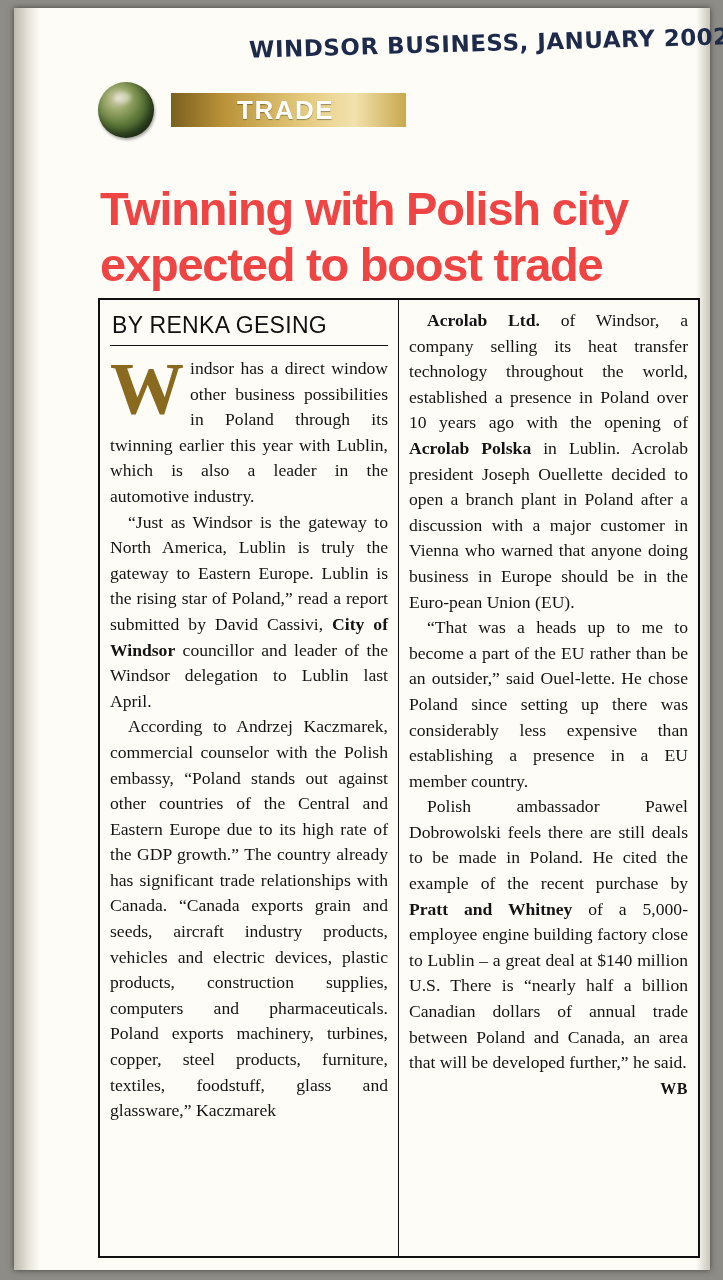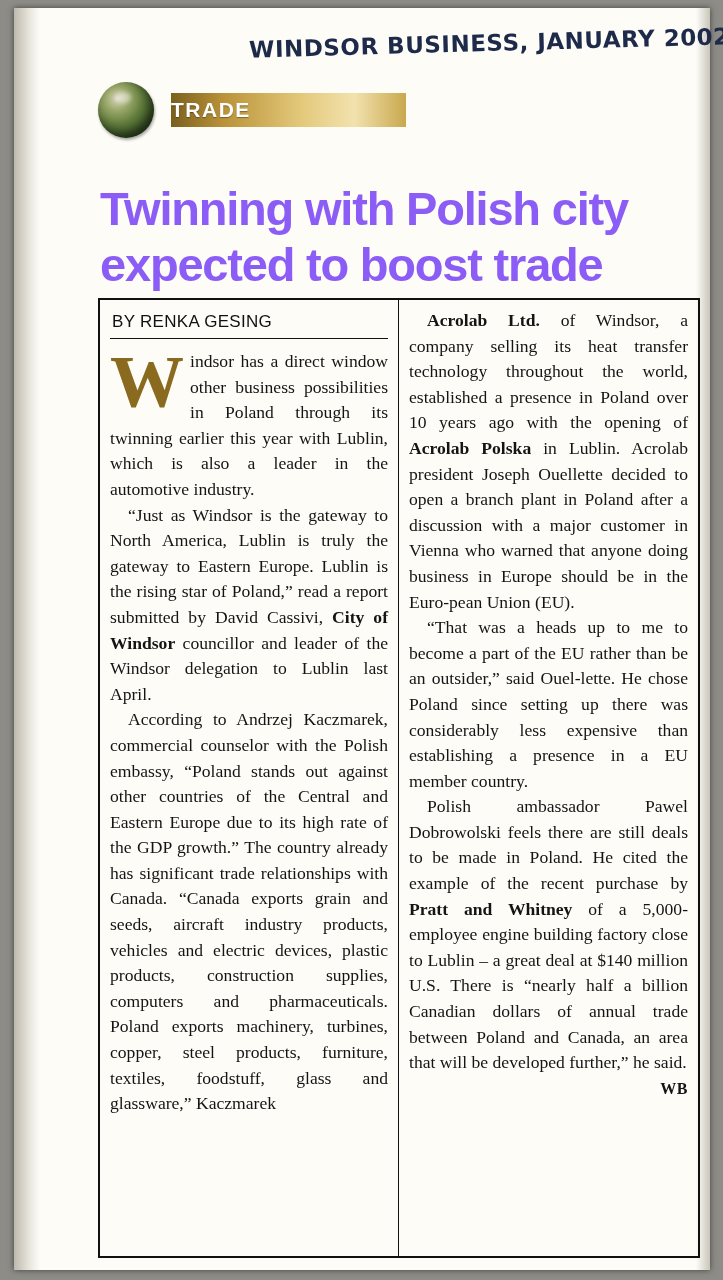--- a/index.html
+++ b/index.html
@@ -83,37 +83,38 @@
     width: 235px;
     height: 34px;
     background: linear-gradient(to right, #7a5f1e 0%, #b99238 22%, #e3c87a 55%, #f2e2ae 78%, #c9a84e 100%);
     display: flex;
     align-items: center;
   }
   .banner-label {
     color: #ffffff;
     font-family: "Liberation Sans", sans-serif;
     font-weight: bold;
-    font-size: 21px;
+    font-size: 26px;
     letter-spacing: 1.5px;
+    margin-left: 66px;
     text-shadow: 0 1px 1px rgba(0,0,0,0.35);
   }
 
   
   .headline {
     position: absolute;
     left: 86px;
     top: 142px;
     width: 615px;
     font-family: "Liberation Sans", sans-serif;
     font-weight: bold;
     font-size: 47px;
     line-height: 56px;
     letter-spacing: -1.2px;
-    color: #8b5cf6;
+    color: #ef4444;
   }
 
   
   .article {
     position: absolute;
     left: 84px;
     top: 290px;
     width: 602px;
     height: 960px;
     border-top: 2px solid #111;
@@ -126,21 +127,21 @@
   .col {
     box-sizing: border-box;
     padding: 8px 10px 6px 10px;
     width: 50%;
     position: relative;
   }
   .col.left { border-right: 1.5px solid #111; }
 
   .byline {
     font-family: "Liberation Sans", sans-serif;
-    font-size: 17px;
+    font-size: 23px;
     letter-spacing: 0.3px;
     color: #111;
     padding: 4px 0 6px 2px;
     border-bottom: 1.5px solid #111;
     margin-bottom: 10px;
   }
 
   .body-text {
     font-family: "Liberation Serif", serif;
     font-size: 17.6px;

